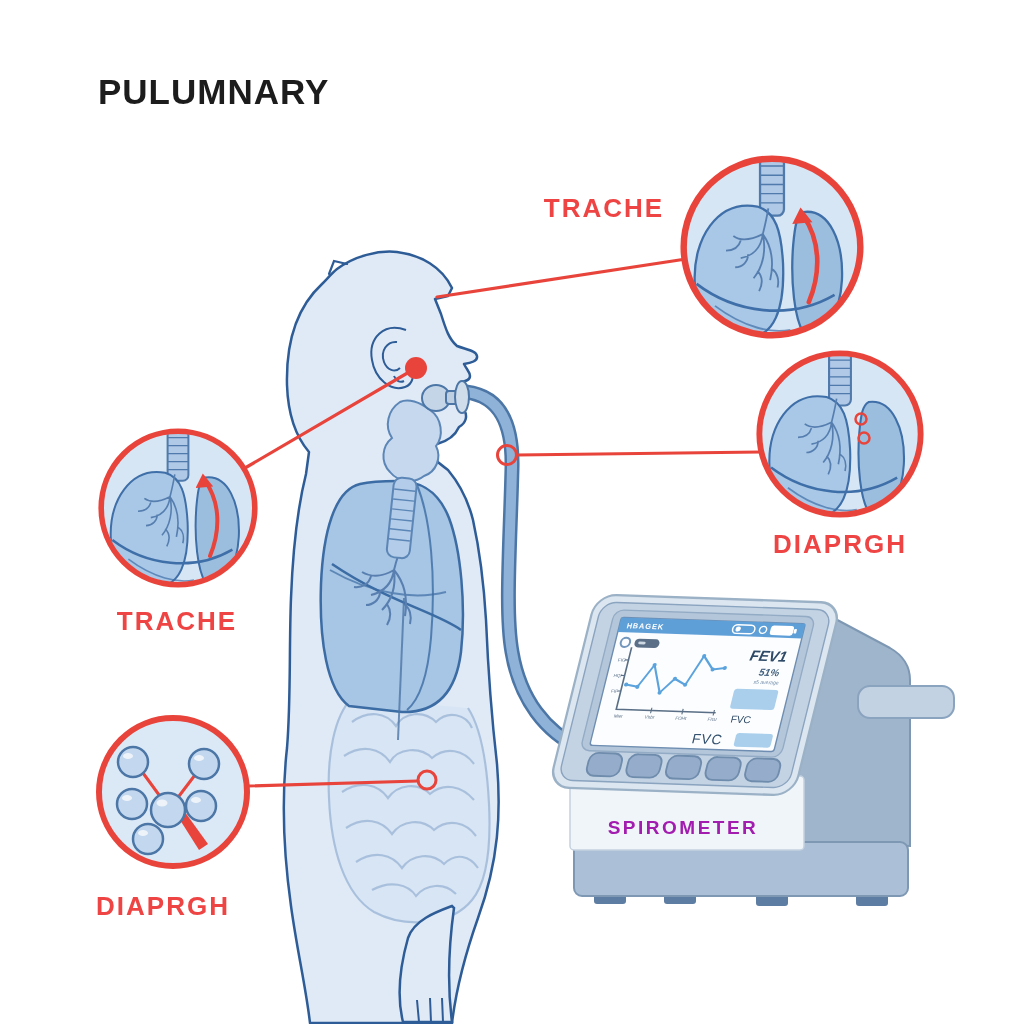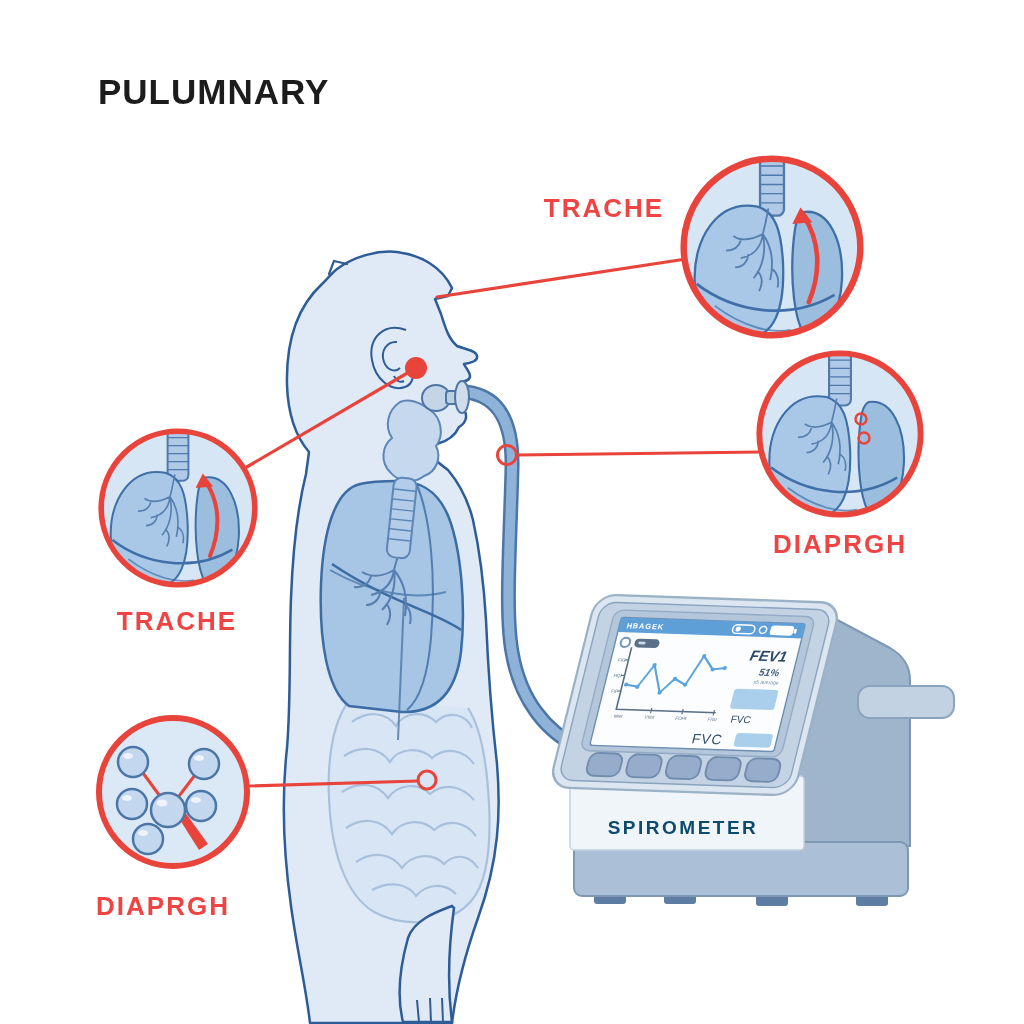--- a/index.html
+++ b/index.html
@@ -5,21 +5,21 @@
   html,body{margin:0;padding:0;background:#fff;}
   .page{position:relative;width:1024px;height:1024px;background:#ffffff;overflow:hidden;
         font-family:"Liberation Sans",sans-serif;}
   .page svg{position:absolute;left:0;top:0;}
   .title{position:absolute;left:98px;top:42px;font-size:35px;font-weight:bold;
          letter-spacing:1px;color:#1c1c1c;line-height:1.22;margin-top:29px;}
   .lbl{position:absolute;transform:translateX(-50%);font-weight:bold;font-size:26px;
        letter-spacing:2px;color:#ef4444;white-space:nowrap;}
   .lbl2{line-height:1.05;text-align:center;}
   .devlbl{position:absolute;transform:translateX(-50%);font-weight:bold;font-size:19px;
-          letter-spacing:2.5px;color:#0c4a6e;white-space:nowrap;}
+          letter-spacing:2.5px;color:#a21caf;white-space:nowrap;}
 </style>
 </head>
 <body>
 
 <div class="page">
 
 <svg width="1024" height="1024" viewBox="0 0 1024 1024">
   <defs>
     <clipPath id="ringClip">
           <circle cx="0" cy="0" r="93"></circle>

